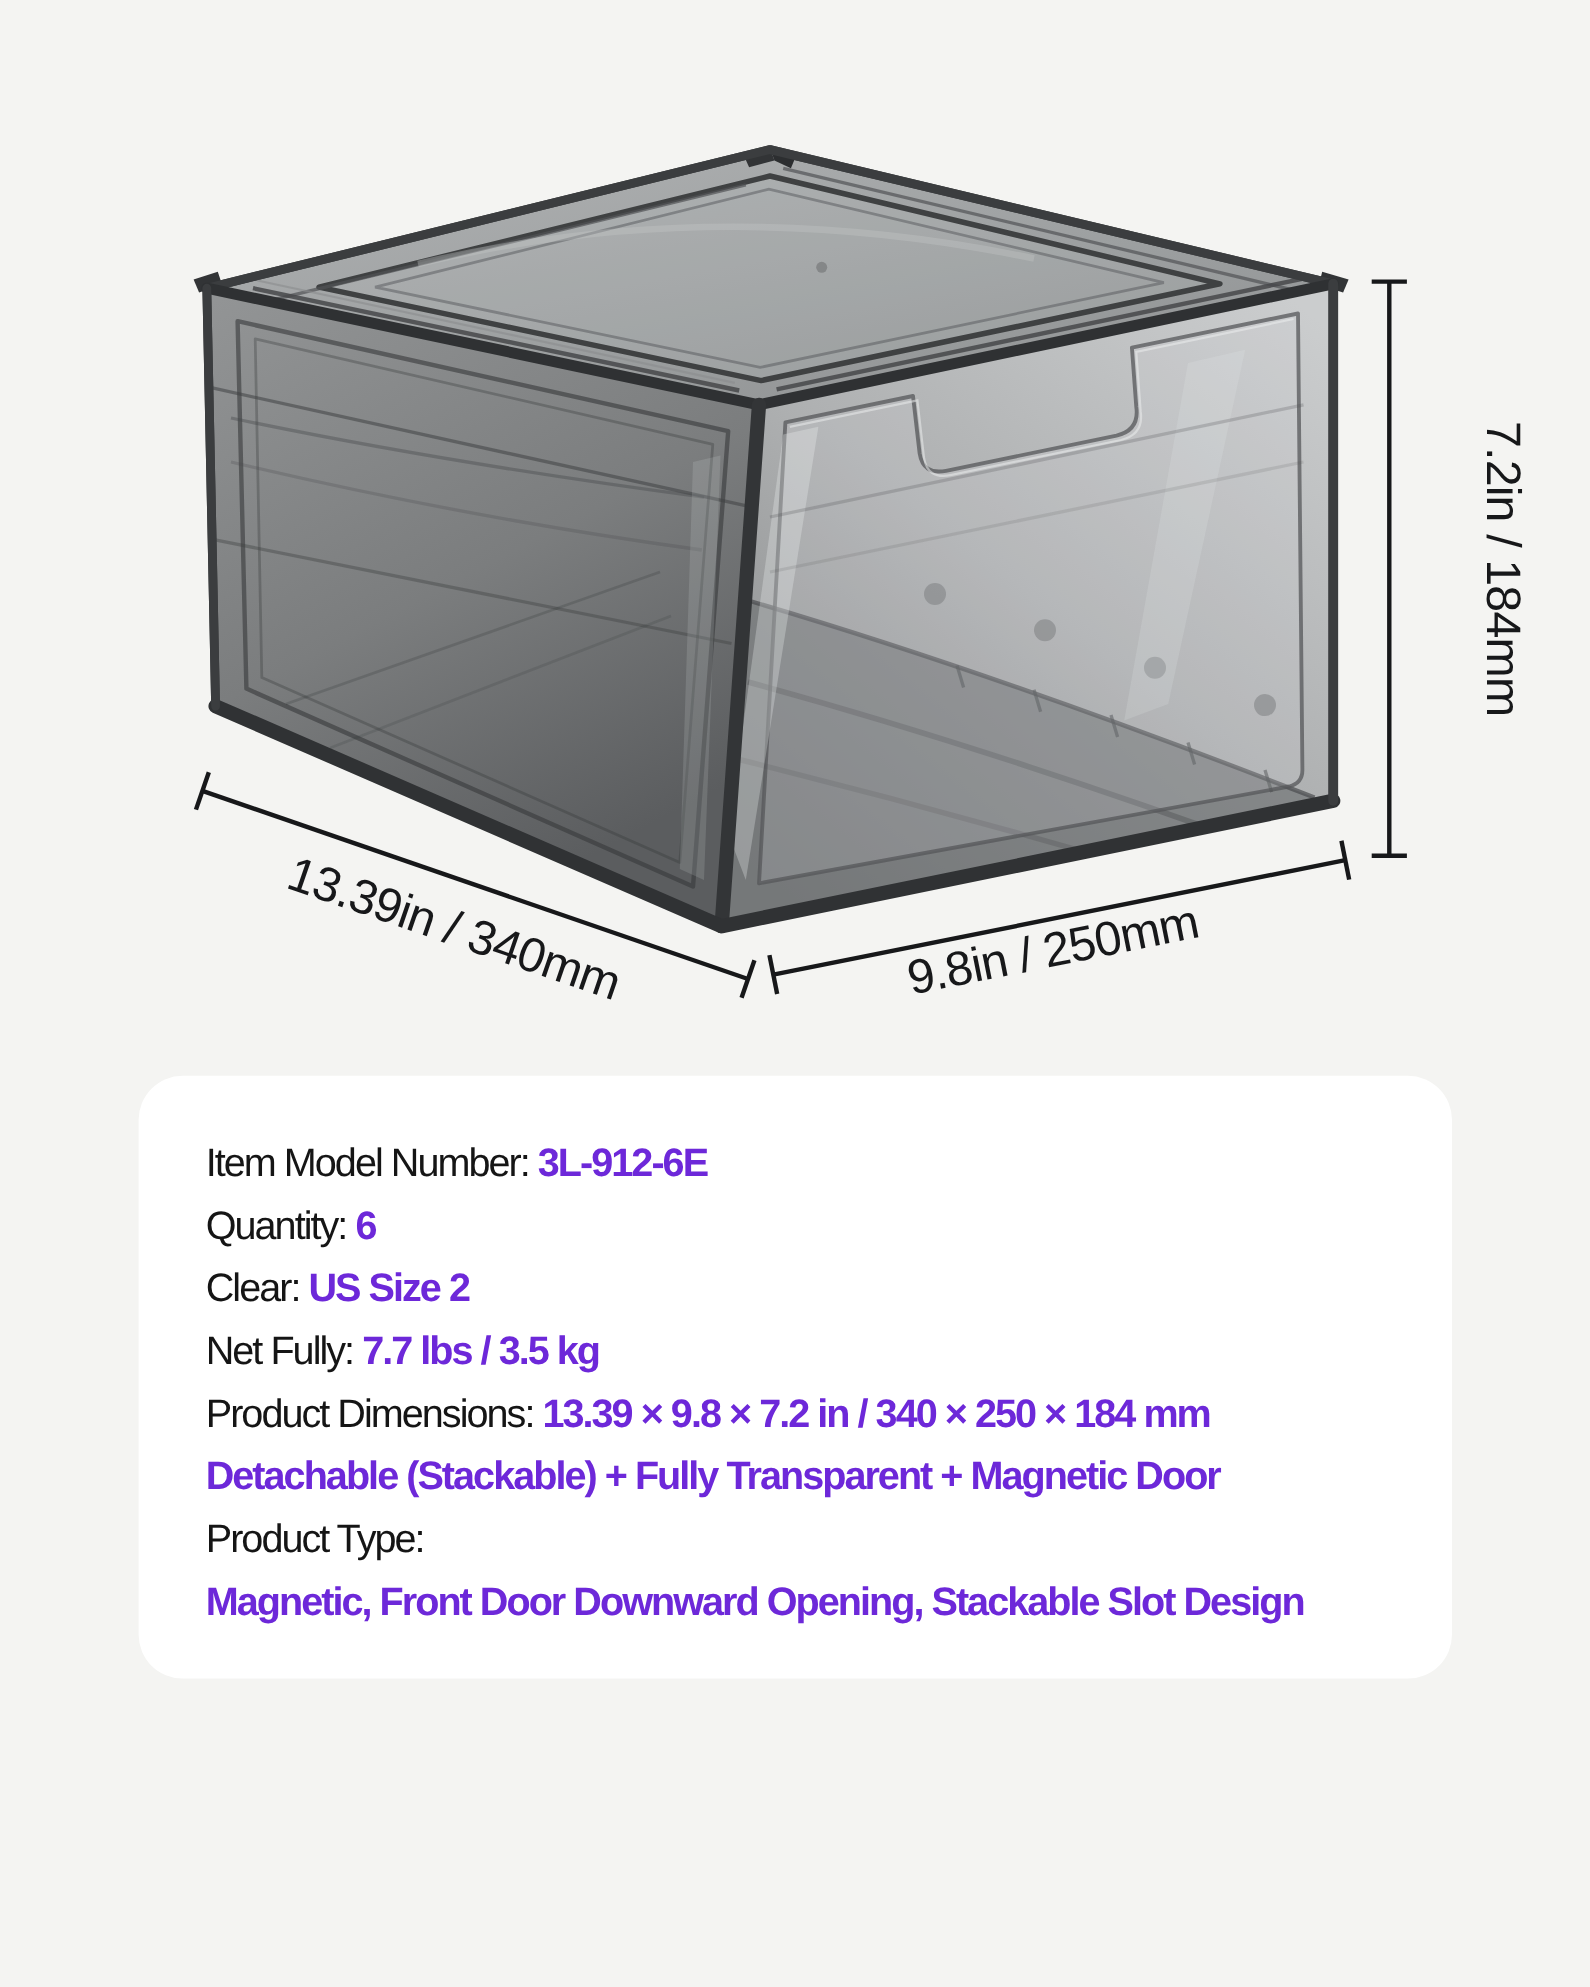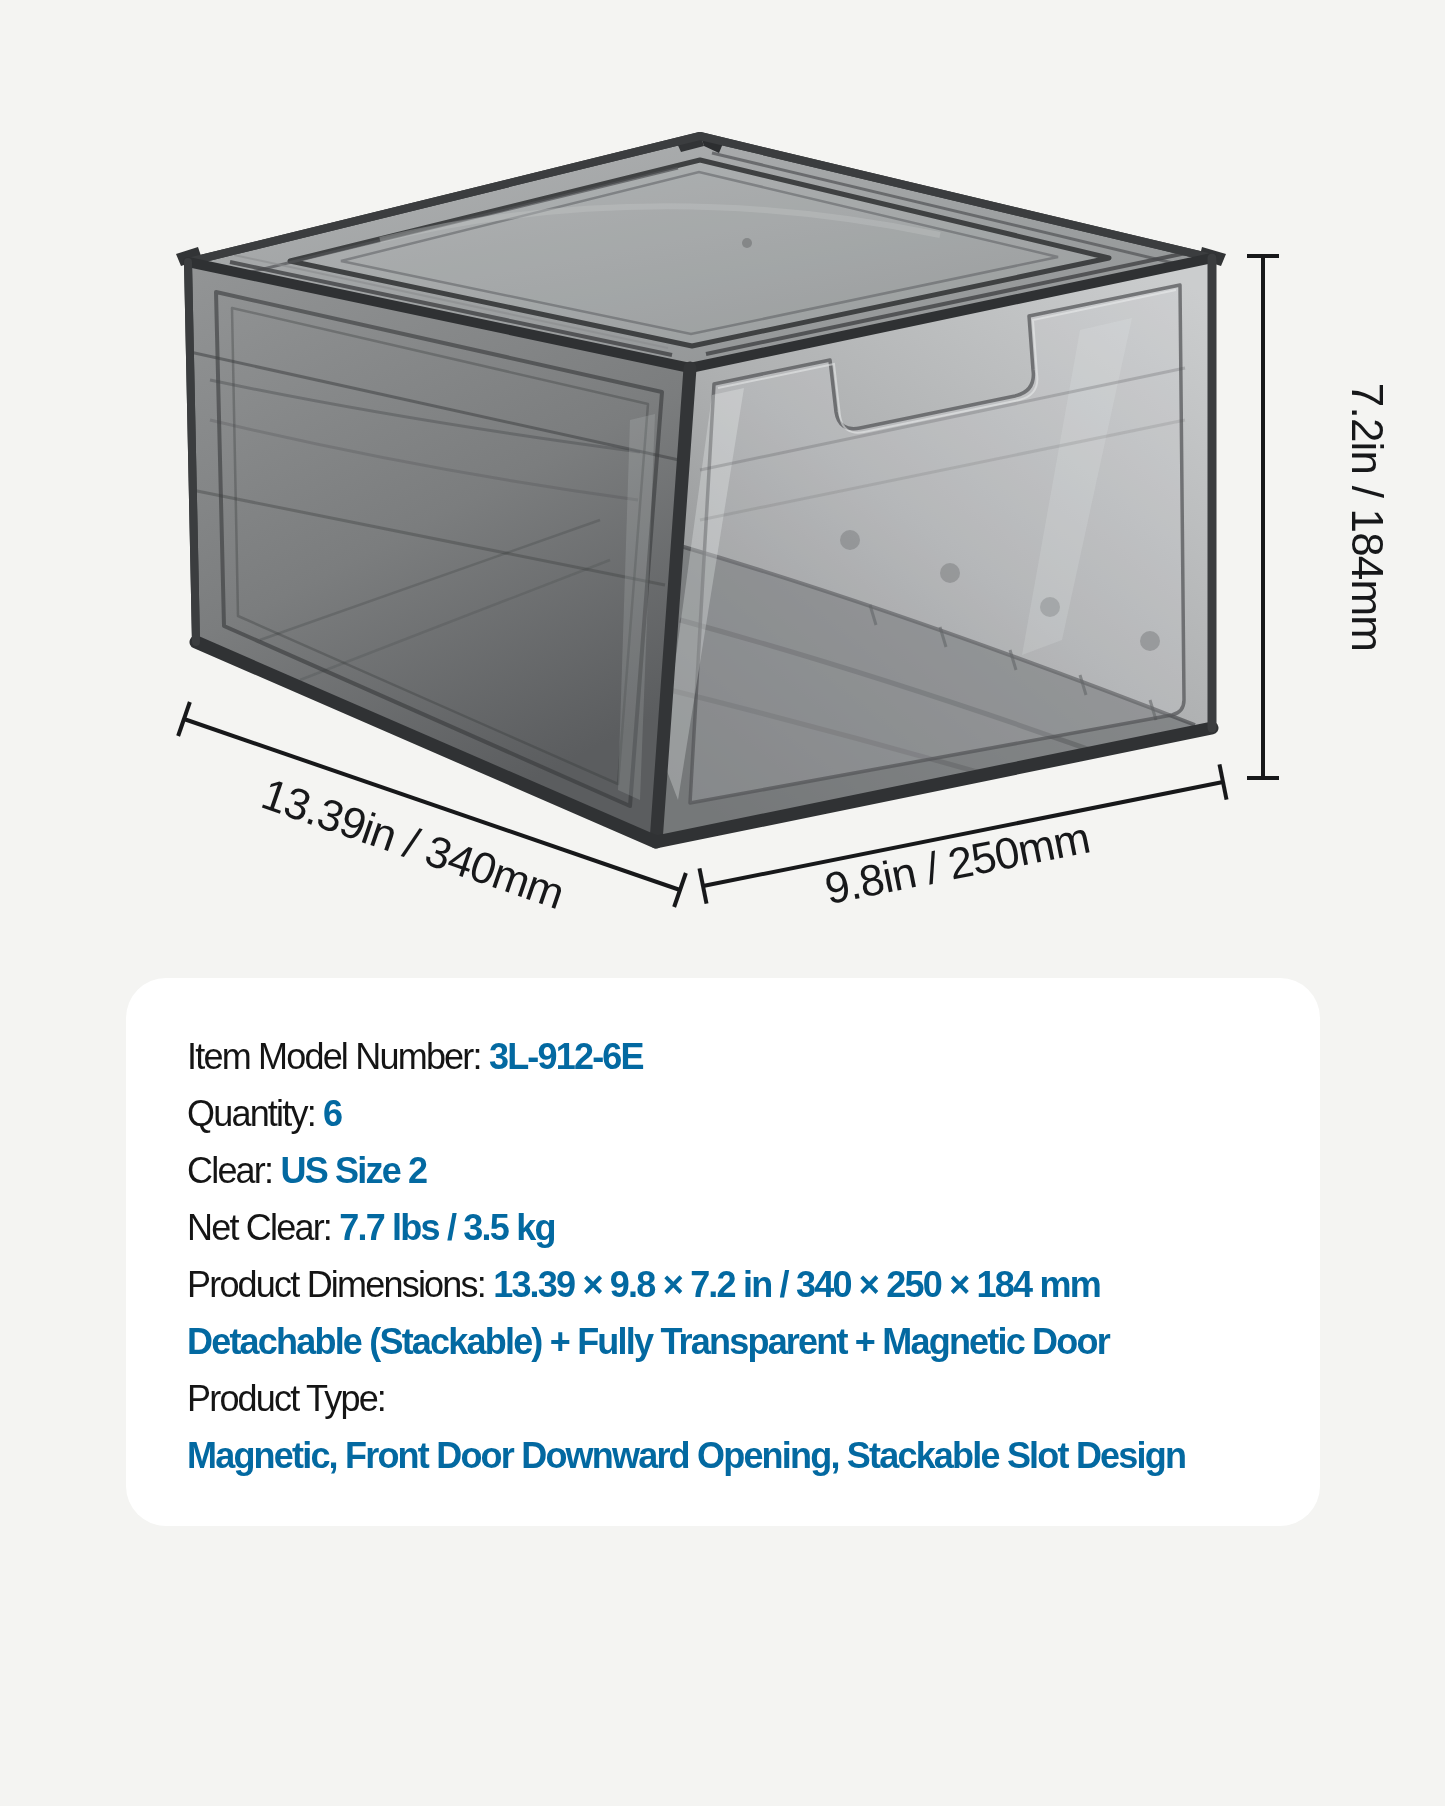--- a/index.html
+++ b/index.html
@@ -24,21 +24,21 @@
   }
   .spec-line{
     font-size:36px;
     line-height:57px;
     letter-spacing:-1.8px;
     color:#151515;
     font-weight:500;
     white-space:pre;
   }
   .spec-value{
-    color:#0369a1;
+    color:#6d28d9;
     font-weight:700;
   }
 </style>
 </head>
 <body>
 
 <div class="figure">
   <svg width="1445" height="978" viewBox="0 0 1445 978">
     <defs>
       <linearGradient id="gradTop" x1="0.1" y1="0" x2="0.9" y2="1">
@@ -169,19 +169,19 @@
       <text class="dim-label" transform="translate(960,878) rotate(-11.3)" text-anchor="middle">9.8in / 250mm</text>
     </g>
   </svg>
 </div>
 
 <div class="spec-card">
   <div id="spec-list">
       <div class="spec-line"><span class="spec-label">Item Model Number: </span><span class="spec-value">3L-912-6E</span></div>
       <div class="spec-line"><span class="spec-label">Quantity: </span><span class="spec-value">6</span></div>
       <div class="spec-line"><span class="spec-label">Clear: </span><span class="spec-value">US Size 2</span></div>
-      <div class="spec-line"><span class="spec-label">Net Clear: </span><span class="spec-value">7.7 lbs / 3.5 kg</span></div>
+      <div class="spec-line"><span class="spec-label">Net Fully: </span><span class="spec-value">7.7 lbs / 3.5 kg</span></div>
       <div class="spec-line"><span class="spec-label">Product Dimensions: </span><span class="spec-value">13.39 × 9.8 × 7.2 in / 340 × 250 × 184 mm</span></div>
       <div class="spec-line"><span class="spec-value">Detachable (Stackable) + Fully Transparent + Magnetic Door</span></div>
       <div class="spec-line"><span class="spec-label">Product Type:</span></div>
       <div class="spec-line"><span class="spec-value">Magnetic, Front Door Downward Opening, Stackable Slot Design</span></div>
     </div>
 </div>
 
 </body></html>

